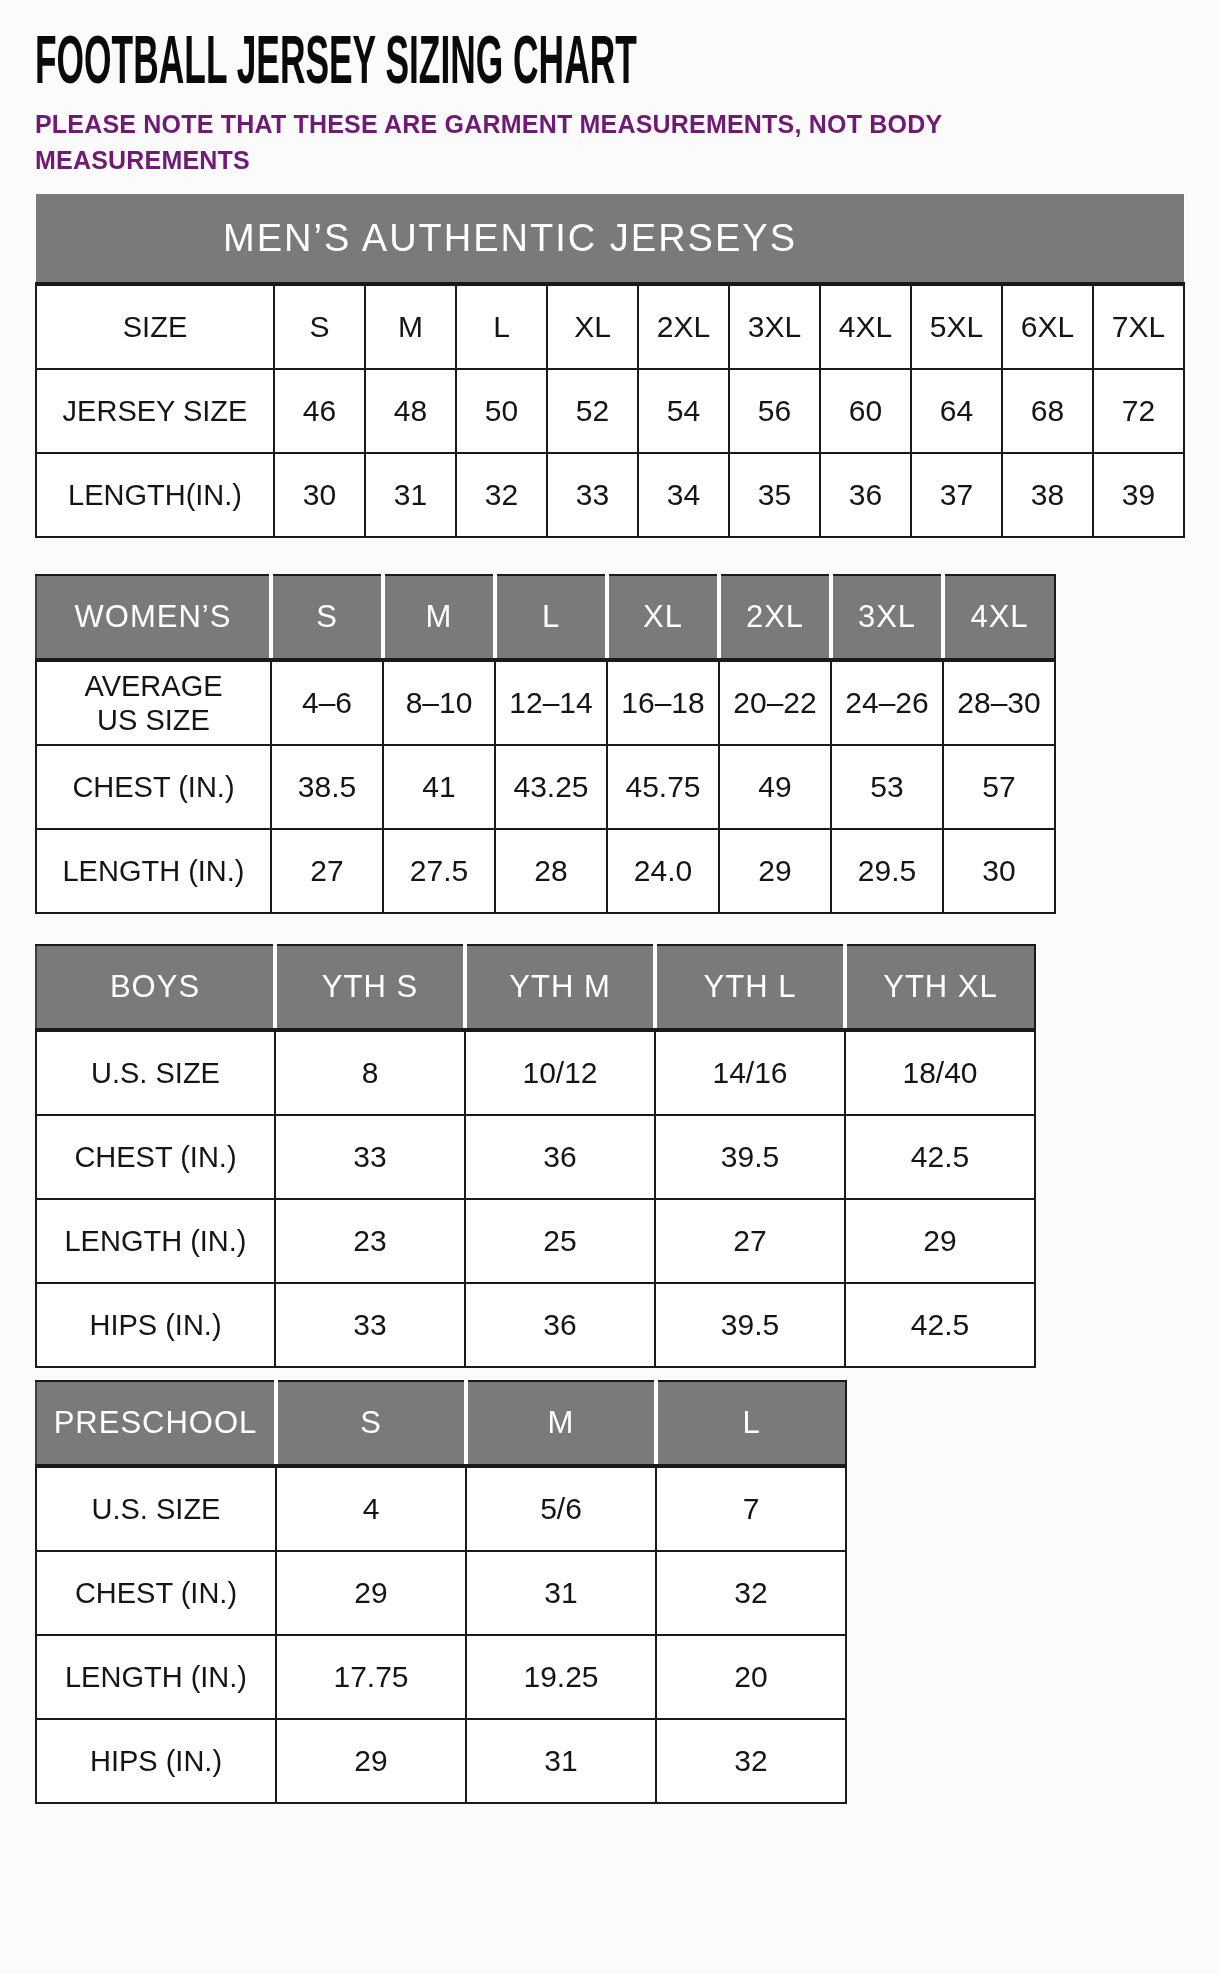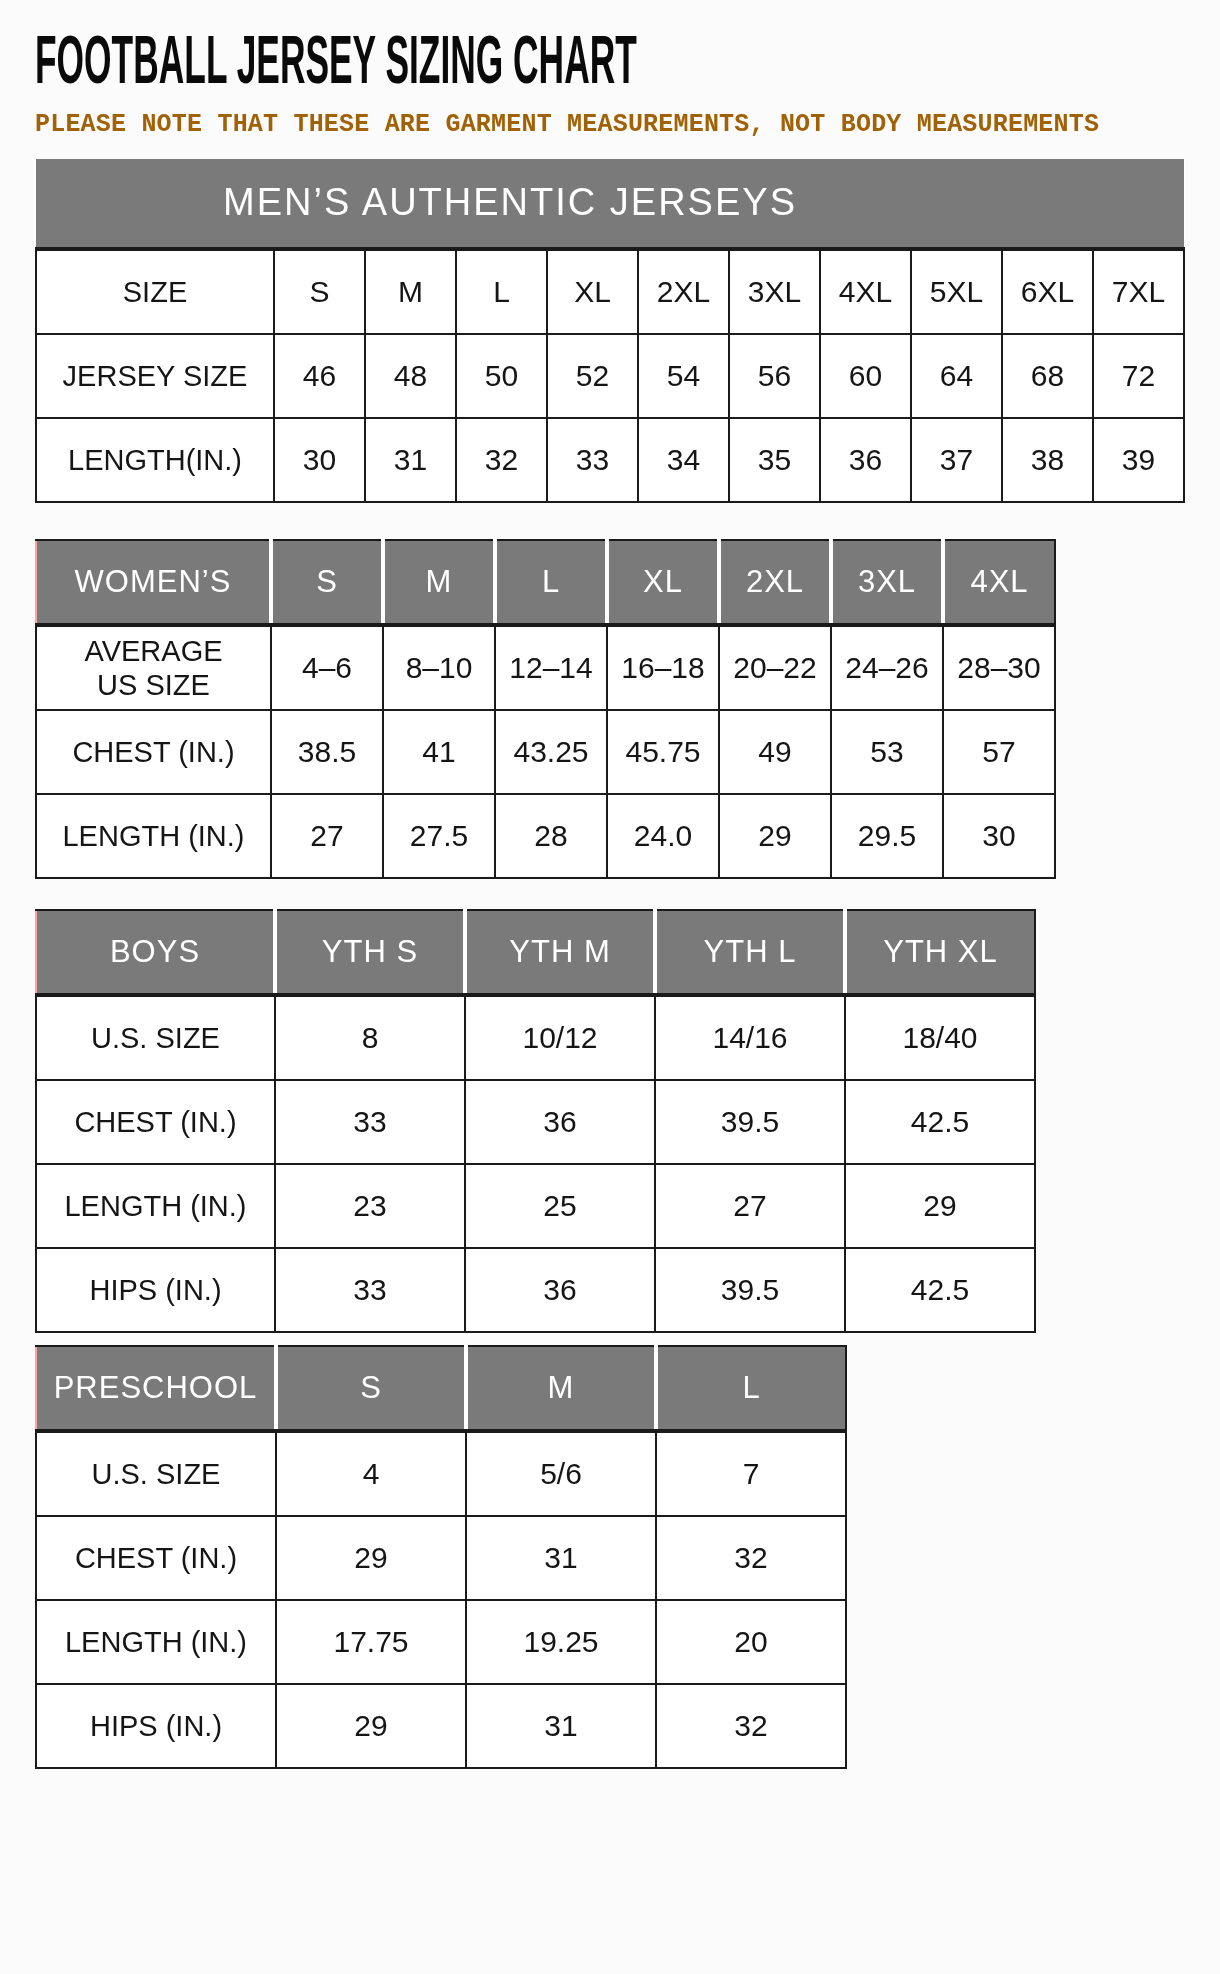--- a/index.html
+++ b/index.html
@@ -12,23 +12,22 @@
   .content{padding:18px 0 16px 35px;}
 
   .page-title{
     font-weight:700;font-size:68px;line-height:1.05;
     color:#0a0a0a;white-space:nowrap;
     transform:scaleX(0.52);transform-origin:0 50%;
     margin-top:6px;
   }
   .note{
     margin-top:12px;width:1070px;
-    color:#a16207;font-weight:700;font-size:25px;line-height:1.42;
+    color:#701a75;font-weight:700;font-size:25px;line-height:1.42;
     letter-spacing:.2px;
-    font-family:Liberation Mono, monospace;
   }
 
   table.grid-table{
     border-collapse:collapse;table-layout:fixed;background:#ffffff;
   }
   .t-mens{width:1150px;margin-top:16px;}
   .t-womens{width:1021px;margin-top:36px;}
   .t-boys{width:1001px;margin-top:30px;border-radius:11px;}
   .t-pre{width:812px;margin-top:12px;}
 
@@ -42,21 +41,21 @@
   }
   
   .grid-table thead th{
     height:82px;background:#7a7a7a;color:#ffffff;
     font-size:31px;letter-spacing:1px;
     border-top:2px solid #1a1a1a;
     border-bottom:4px solid #1a1a1a;
     text-align:center;
   }
   .grid-table thead th + th{border-left:4px solid #ffffff;}
-  .grid-table thead th:first-child{border-left:2px solid #fca5a5;}
+  .grid-table thead th:first-child{border-left:2px solid #404040;}
   .grid-table thead th:last-child{border-right:2px solid #1a1a1a;}
   
   .t-mens thead th.merged-header{
     height:88px;border-top:none;border-left:none;border-right:none;
     font-size:38px;letter-spacing:2px;padding-right:200px;
   }
   
   .grid-table tbody th,.grid-table tbody td{
     height:82px;border:2px solid #1a1a1a;color:#151515;background:#ffffff;
   }

